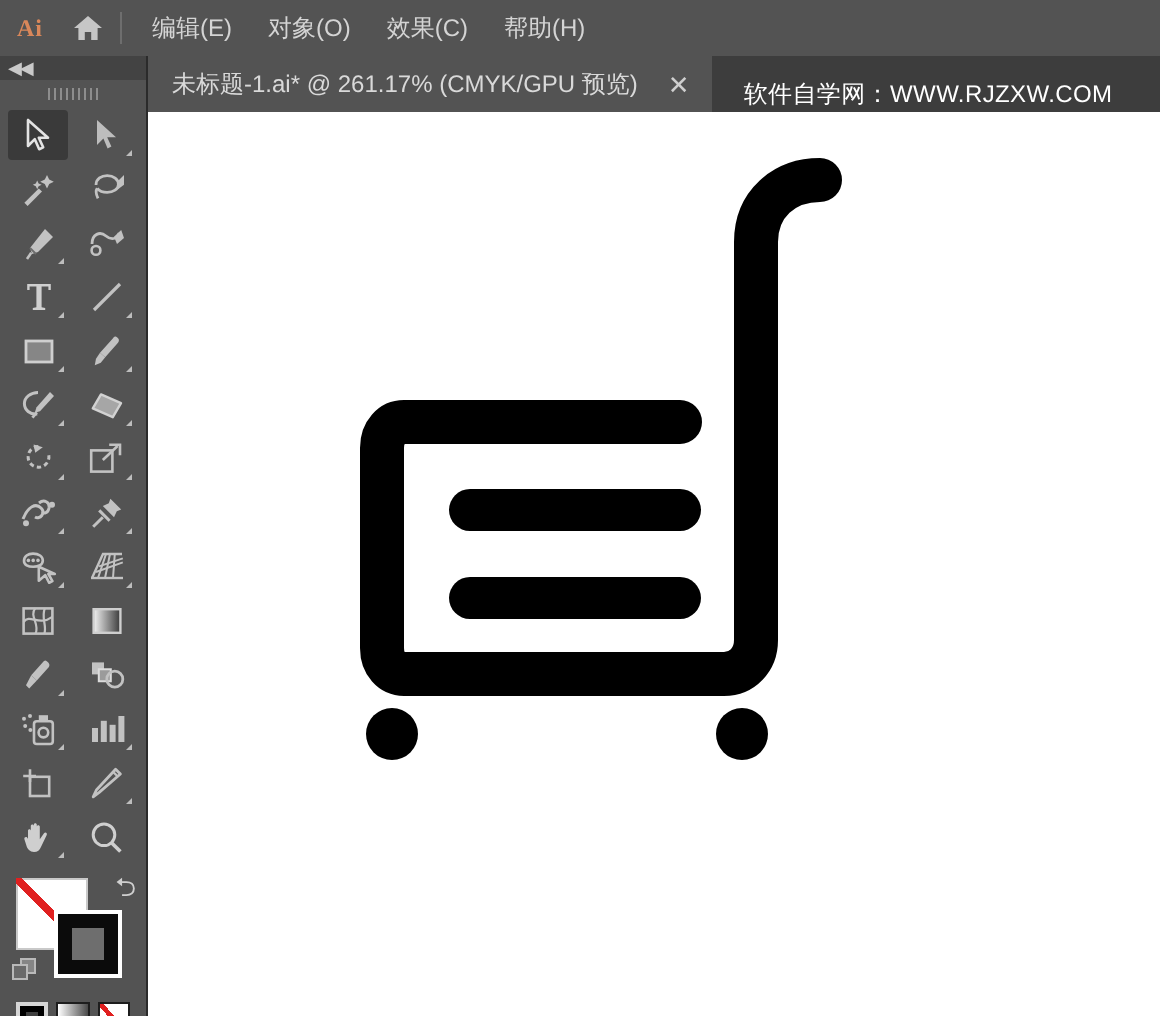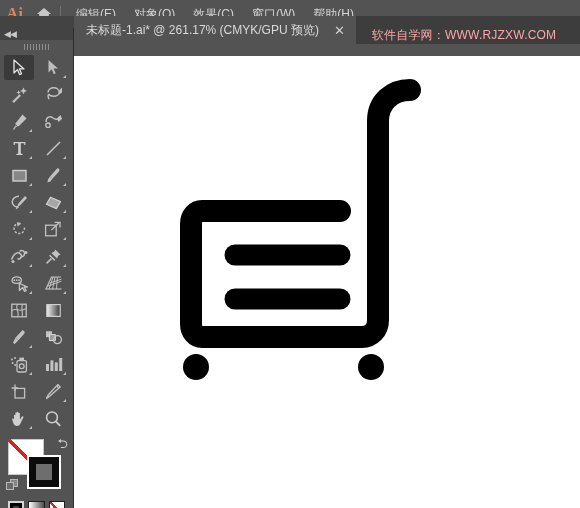--- a/index.html
+++ b/index.html
@@ -11,49 +11,49 @@
   }
   #app{position:relative;width:580px;height:508px;}
 
   
   .menubar{
     position:absolute;left:0;top:0;width:580px;height:28px;
     background:#535353;display:flex;align-items:center;
   }
   .ai-logo{
     width:30px;height:28px;display:flex;align-items:center;justify-content:center;
-    color:#d9875a;font-size:16px;font-weight:bold;letter-spacing:.5px;
+    color:#d9875a;font-size:12px;font-weight:bold;letter-spacing:.5px;
     font-family:"Liberation Serif","DejaVu Serif",serif;
   }
   .home-btn{
     width:28px;height:28px;display:flex;align-items:center;justify-content:center;
   }
   .menu-sep{width:1px;height:16px;background:#6e6e6e;margin:0 6px 0 2px;}
   .menu-items{display:flex;align-items:center;gap:0px;}
   .menu-item{
     color:#d4d4d4;font-size:12px;padding:3px 9px;white-space:nowrap;
   }
 
   
   .tabbar{
-    position:absolute;left:0;top:16px;width:580px;height:28px;
+    position:absolute;left:0;top:28px;width:580px;height:28px;
     background:#3d3d3d;display:flex;align-items:flex-end;
   }
   .tab-left-pad{width:74px;height:28px;background:#434343;}
   .tab{
     height:28px;display:flex;align-items:center;
     background:#535353;padding:0 8px 0 12px;box-sizing:border-box;
   }
   .tab-title{color:#d9d9d9;font-size:12px;white-space:nowrap;}
   .tab-close{
     color:#cfcfcf;font-size:13px;margin-left:12px;line-height:1;
     padding:0 3px;
   }
   .tab-note{
-    color:#fca5a5;font-size:12px;margin-left:16px;white-space:nowrap;
+    color:#ffffff;font-size:12px;margin-left:16px;white-space:nowrap;
     letter-spacing:.2px;
   }
 
   
   .toolpanel{
     position:absolute;left:0;top:28px;width:74px;height:480px;
     background:#535353;border-right:1px solid #2b2b2b;box-sizing:border-box;
   }
   .tp-header{
     height:12px;position:relative;background:#434343;
@@ -147,21 +147,20 @@
     <div class="home-btn">
       <svg width="16" height="14" viewBox="0 0 16 14">
         <path d="M8 1 L15 7 L12.8 7 L12.8 13 L9.6 13 L9.6 9 L6.4 9 L6.4 13 L3.2 13 L3.2 7 L1 7 Z" fill="#c6c6c6"></path>
       </svg>
     </div>
     <div class="menu-sep"></div>
     <div class="menu-items">
       <div class="menu-item">编辑(E)</div>
       <div class="menu-item">对象(O)</div>
       <div class="menu-item">效果(C)</div>
-      <div class="menu-item">窗口(W)</div>
       <div class="menu-item">帮助(H)</div>
     </div>
   </div>
 
   <div class="tabbar">
     <div class="tab-left-pad"></div>
     <div class="tab">
       <span class="tab-title">未标题-1.ai* @ 261.17% (CMYK/GPU 预览)</span>
       <span class="tab-close">✕</span>
     </div>

